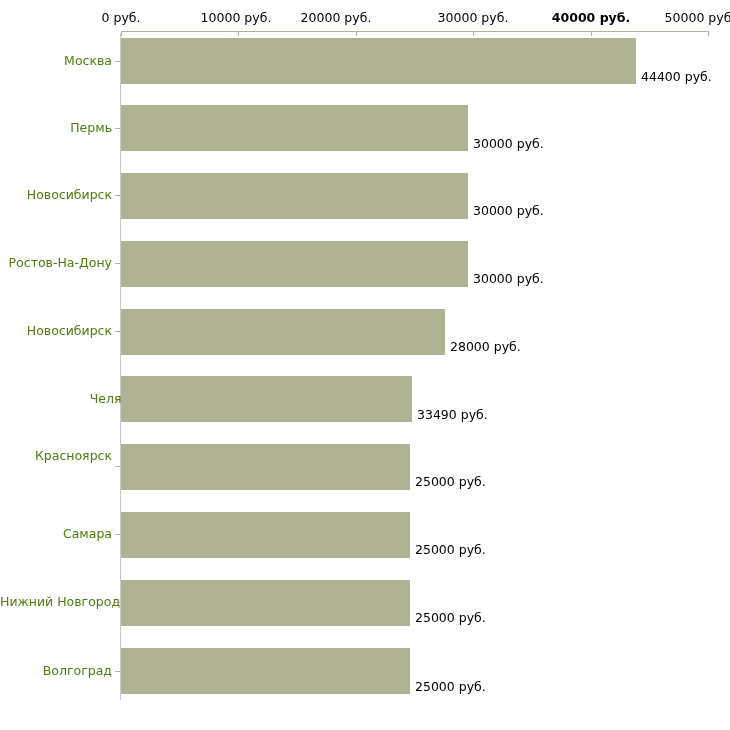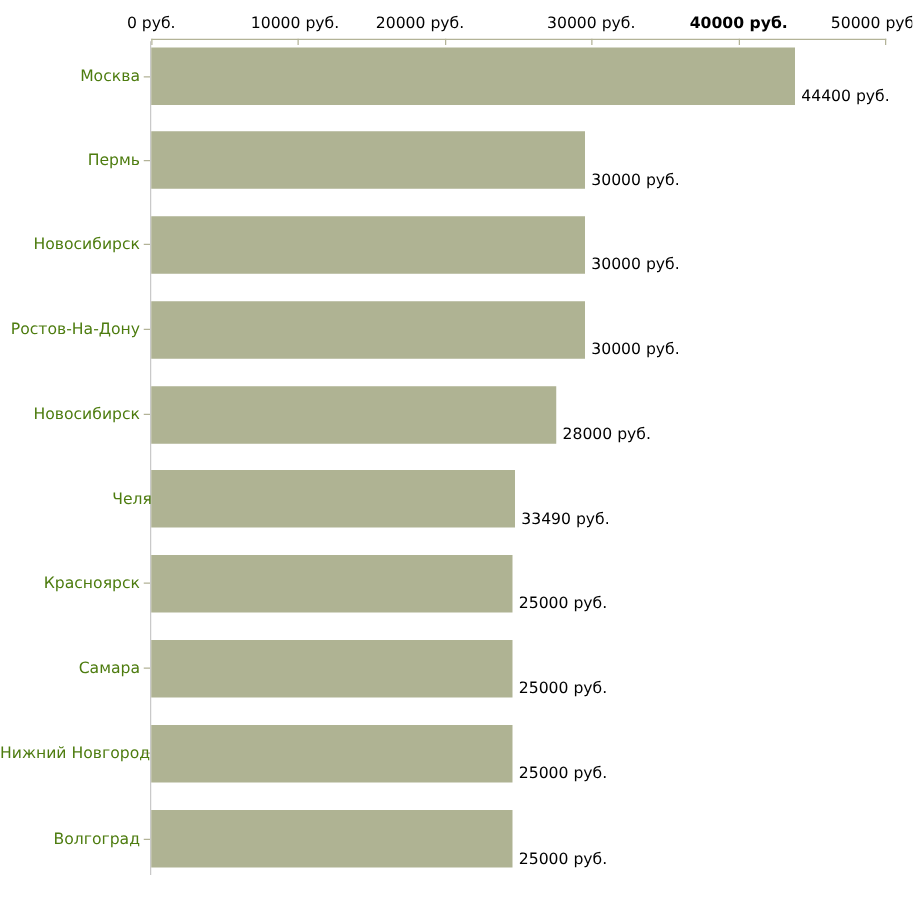--- a/index.html
+++ b/index.html
@@ -131,21 +131,21 @@
   <div class="y-tick" style="top:263px;"></div>
   <div class="y-tick-label" style="top:263px;">Ростов-На-Дону</div>
 
   <div class="y-tick" style="top:331px;"></div>
   <div class="y-tick-label" style="top:331px;">Новосибирск</div>
 
   <div class="y-tick" style="top:399px;"></div>
   <div class="y-tick-label" style="top:399px;margin-left:48px;">Челябинск</div>
 
   <div class="y-tick" style="top:466px;"></div>
-  <div class="y-tick-label" style="top:466px;">Красноярск</div>
+  <div class="y-tick-label" style="top:456px;">Красноярск</div>
 
   <div class="y-tick" style="top:534px;"></div>
   <div class="y-tick-label" style="top:534px;">Самара</div>
 
   <div class="y-tick" style="top:602px;"></div>
   <div class="y-tick-label" style="top:602px;">Нижний Новгород</div>
 
   <div class="y-tick" style="top:671px;"></div>
   <div class="y-tick-label" style="top:671px;">Волгоград</div>
 

